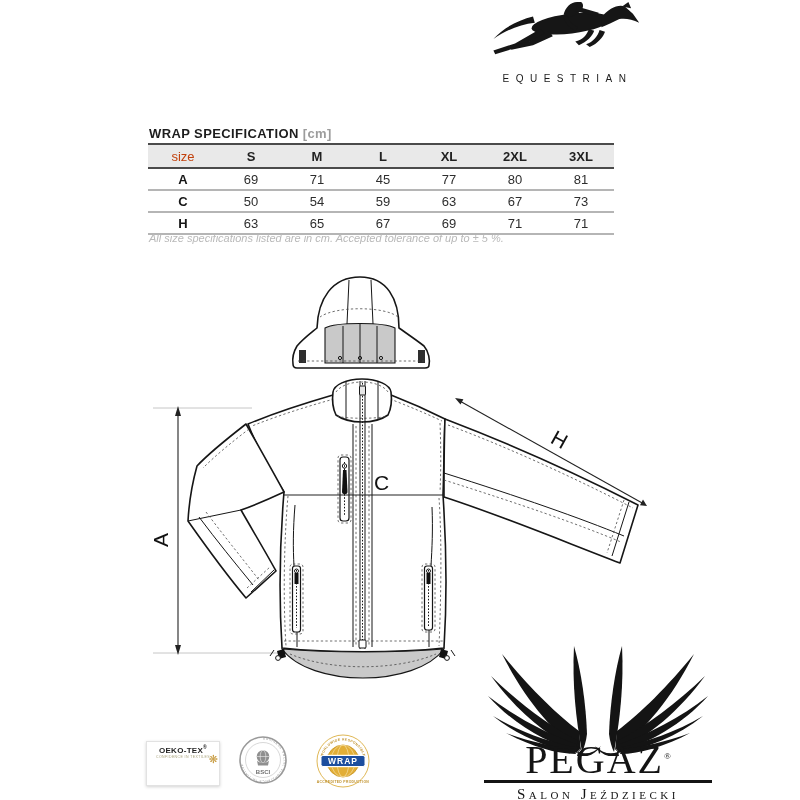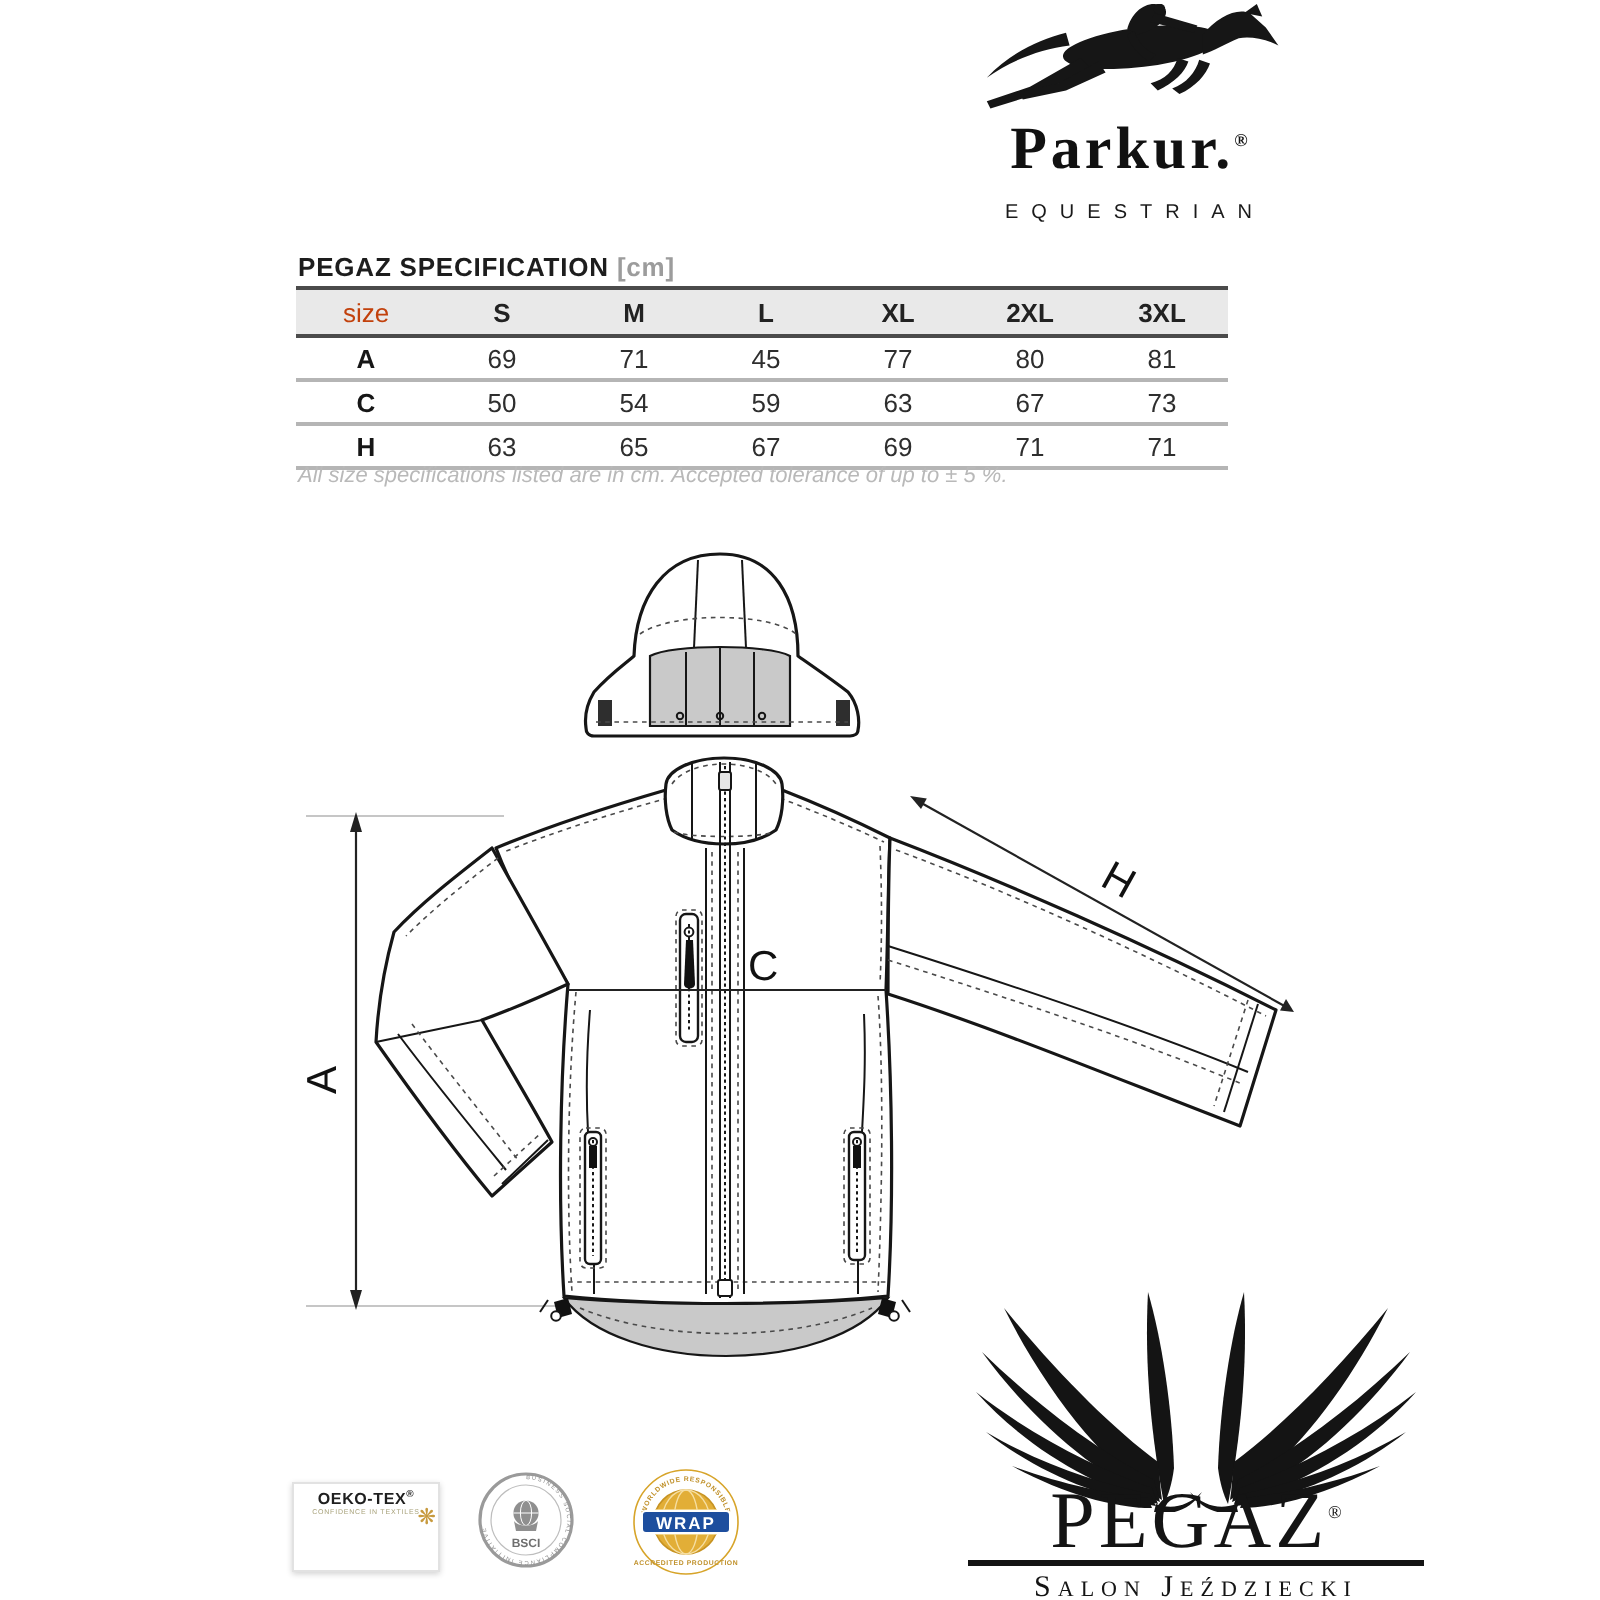--- a/index.html
+++ b/index.html
@@ -78,26 +78,25 @@
         <path d="M58,30 L30,46 L6,54 L8,58 L34,50 L64,36 Z"></path>
         <path d="M68,32 L46,44 L24,49 L26,53 L50,48 L72,38 Z"></path>
         <path d="M112,30 C110,37 105,42 97,44 L101,48 C110,44 116,38 118,32 Z"></path>
         <path d="M124,31 C122,38 117,44 109,47 L113,50 C122,46 128,39 130,33 Z"></path>
         <path d="M84,14 C86,6 92,0 99,0 C104,0 107,3 105,7 C103,12 97,15 90,17 Z"></path>
         <circle cx="102" cy="3" r="3.2"></circle>
         <path d="M99,5 L123,12 L121,16 L97,10 Z"></path>
         <path d="M88,15 C90,21 94,26 100,28 L96,32 C89,27 85,22 84,17 Z"></path>
       </g>
     </svg>
-    <div class="parkur-name"><span>Parkur.</span><sup>®</sup></div>
     <div class="parkur-tagline">EQUESTRIAN</div>
   </div>
 
   <div class="abs subtitle">
-    <span>PEGAZ SPECIFICATION</span><span class="unit">[cm]</span>
+    <span>WRAP SPECIFICATION</span><span class="unit">[cm]</span>
   </div>
 
   <table class="sizes">
     <colgroup>
         <col style="width:70px">
         <col span="6" style="width:66px">
       </colgroup>
     <thead>
       <tr>
         <th class="size-col">size</th>

